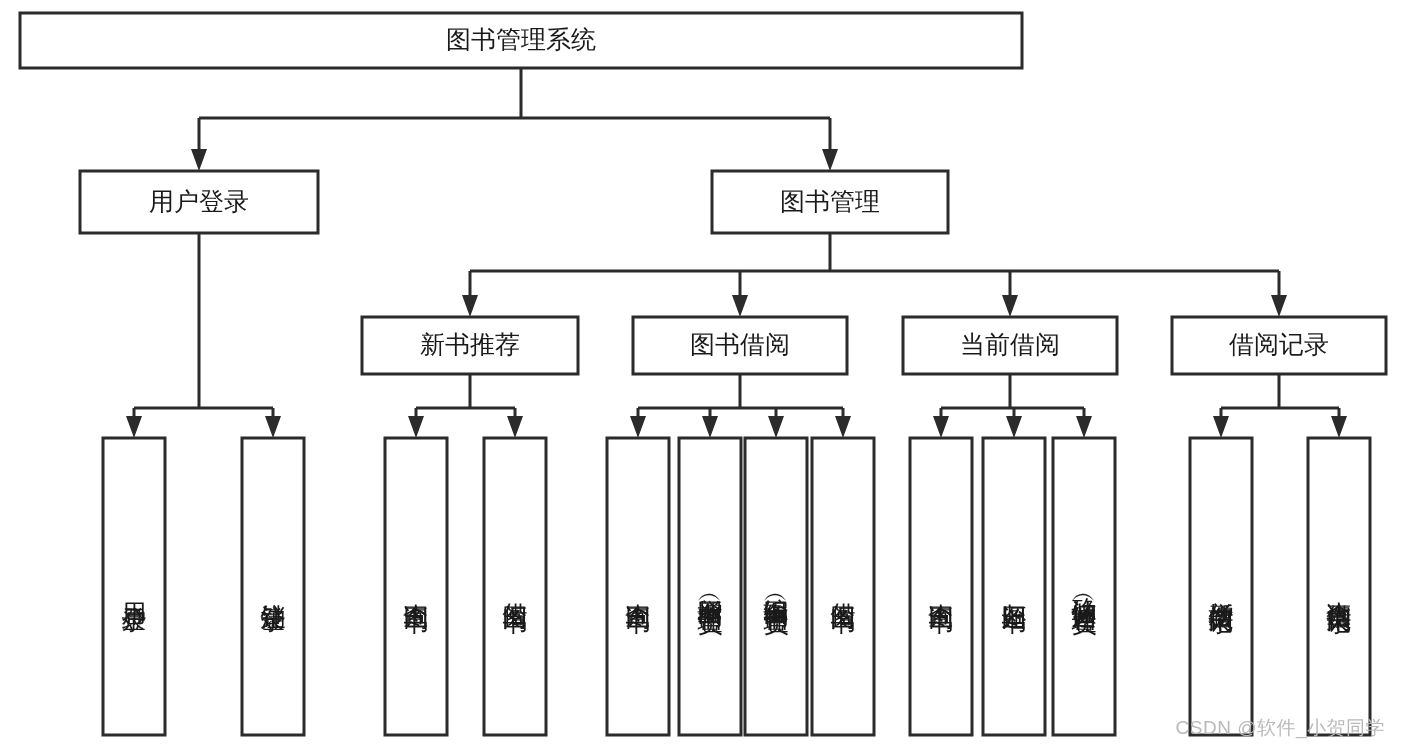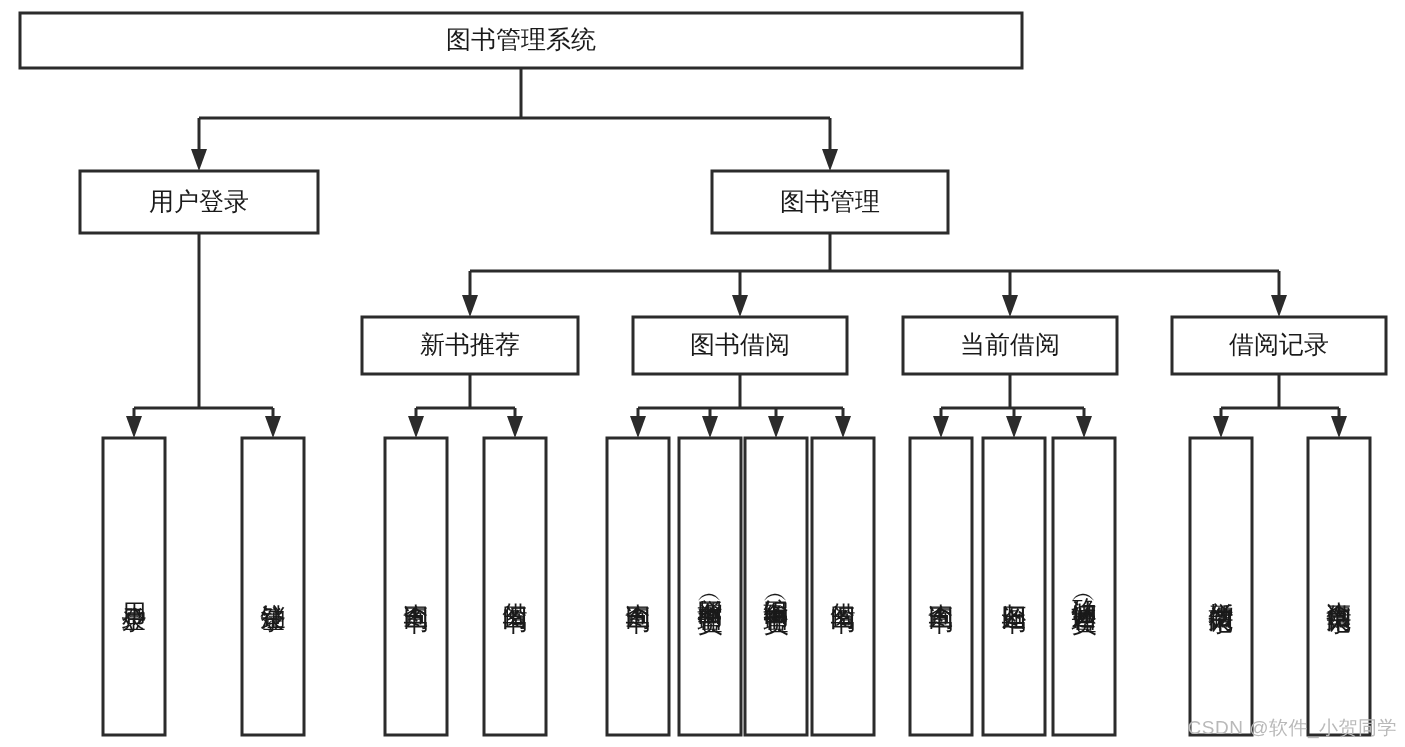--- a/index.html
+++ b/index.html
@@ -63,21 +63,21 @@
     font-family: "Liberation Sans", "DejaVu Sans", sans-serif;
     font-size: 25px;
     color: #1a1a1a;
     letter-spacing: 2px;
     line-height: 1;
     text-align: center;
     white-space: nowrap;
   }
   .watermark {
     position: absolute;
-    right: 8px;
+    right: 20px;
     bottom: 6px;
     font-family: "Liberation Sans", "DejaVu Sans", sans-serif;
     font-size: 19px;
     color: #b9b9b9;
     letter-spacing: 0.5px;
     user-select: none;
     white-space: nowrap;
   }
 </style>
 </head>

